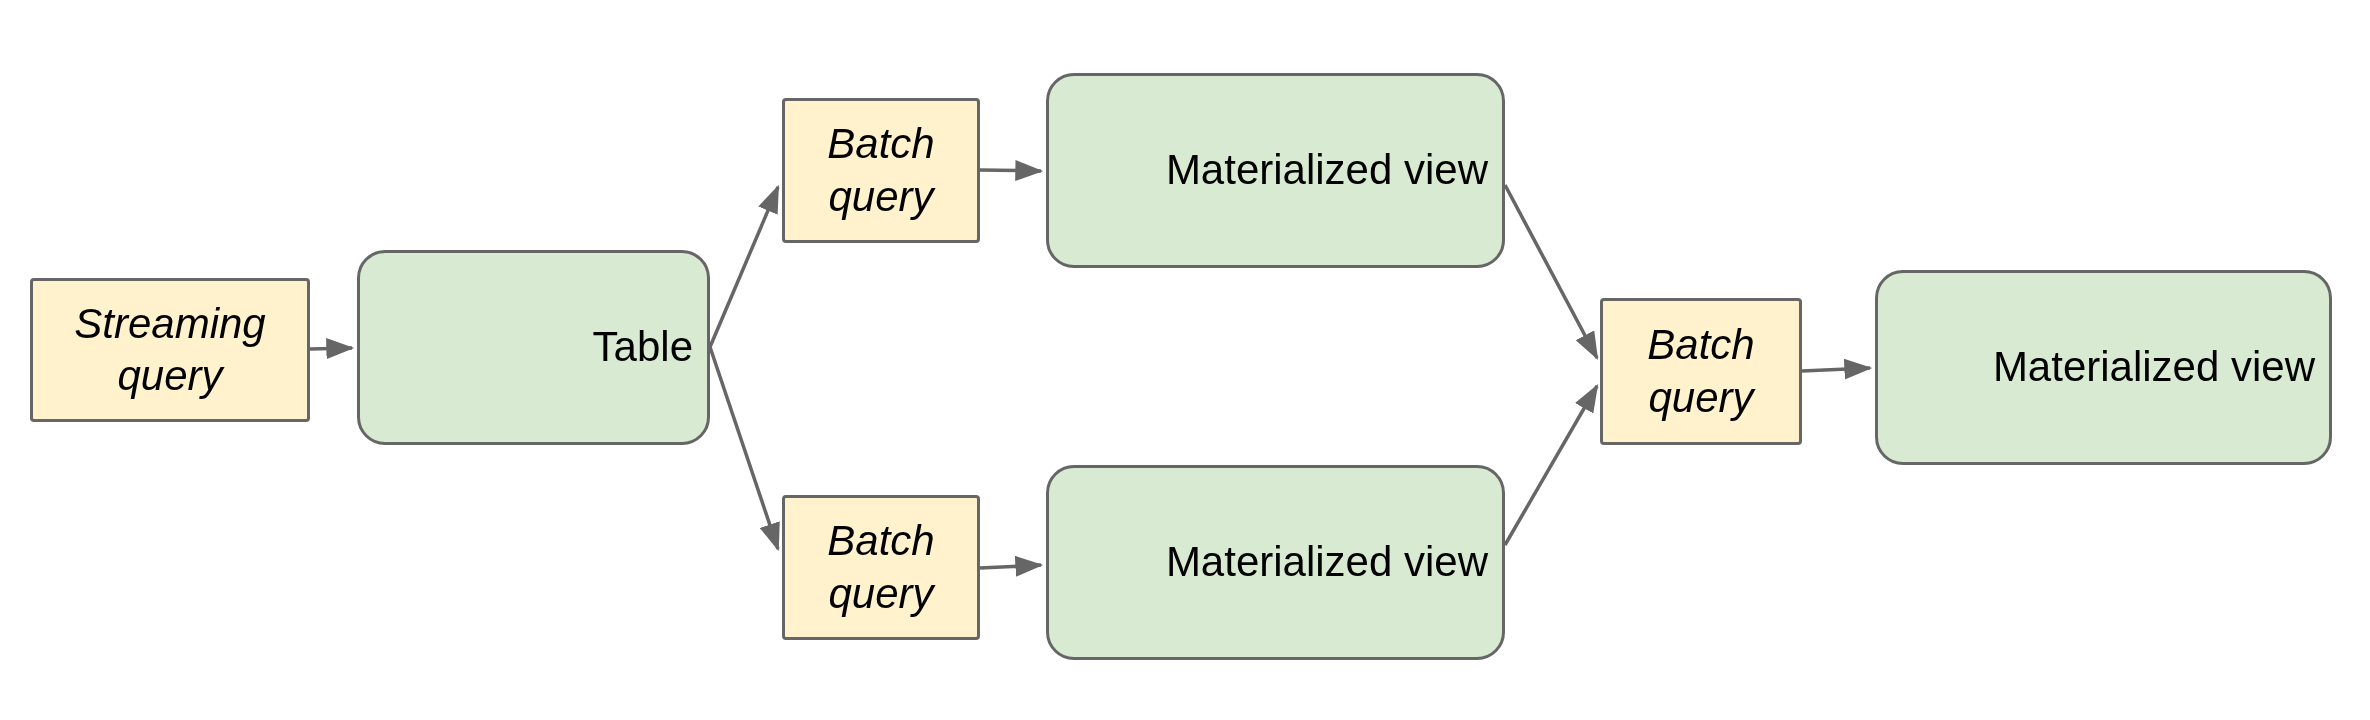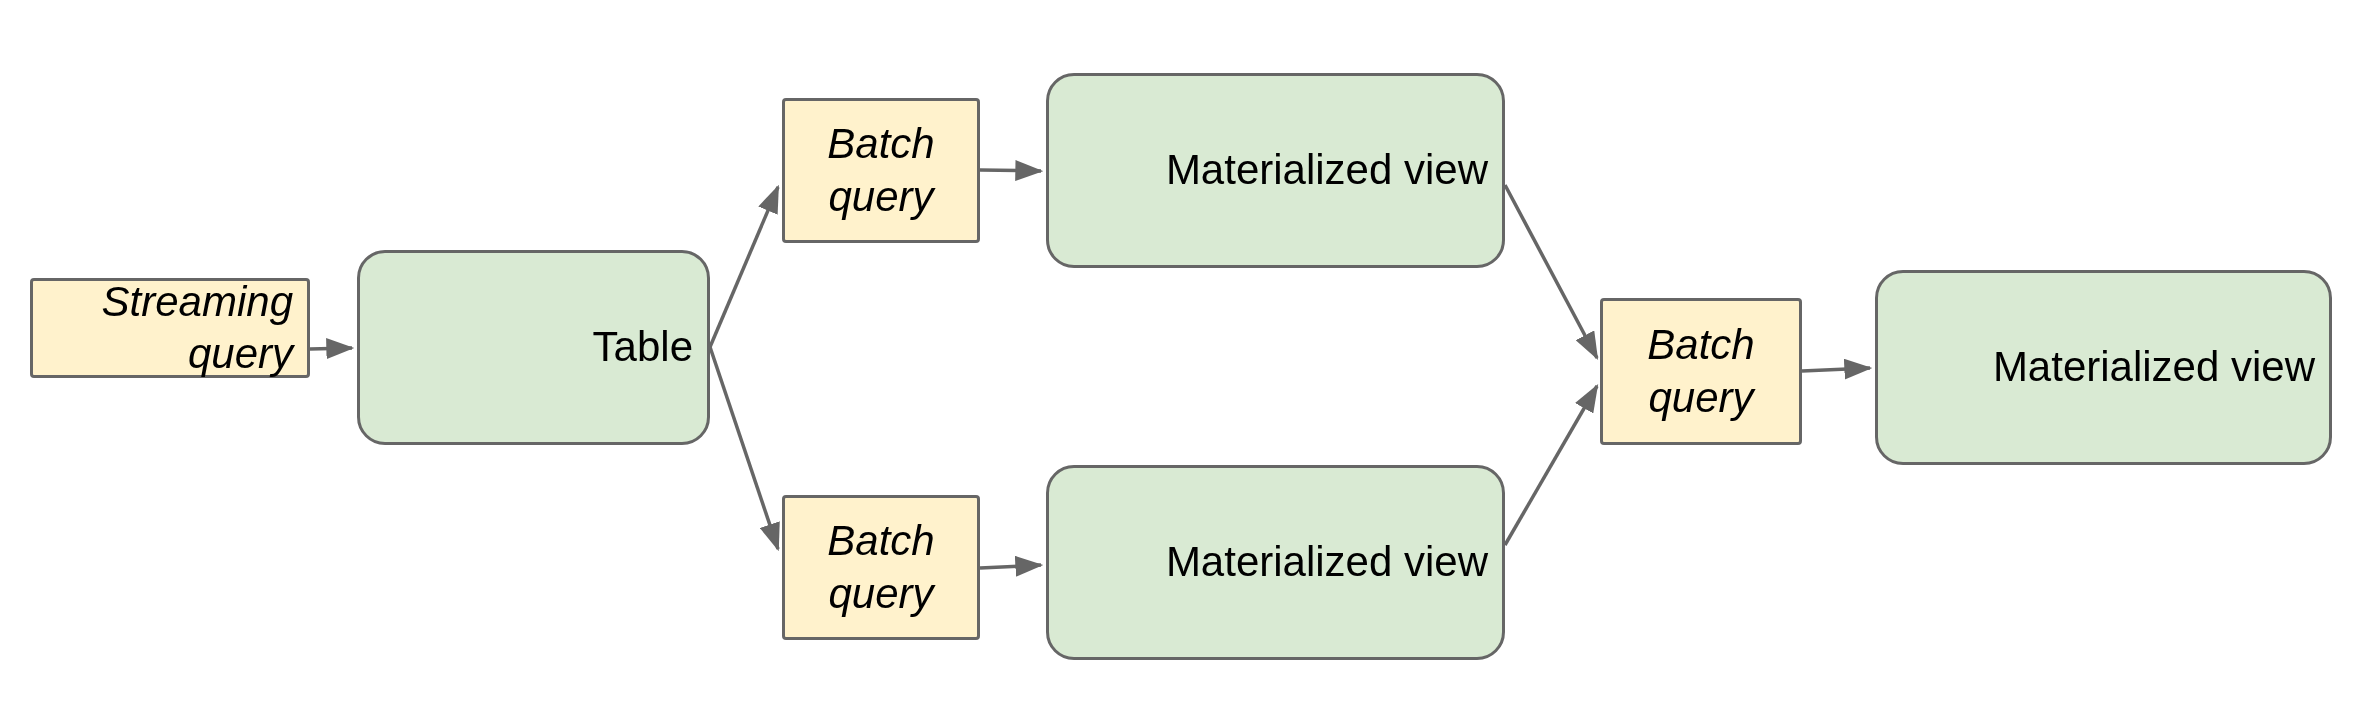--- a/index.html
+++ b/index.html
@@ -50,21 +50,21 @@
   .node.view {
     background: var(--view-fill, #d9ead3);
     border: 3px solid var(--node-border, #666666);
     border-radius: 28px;
     justify-content: flex-end;
   }
   .node .label {
     padding: 0 14px;
   }
   
-  #node-streaming-query        { left: 30px;   top: 278px; width: 280px; height: 100px; text-align: right; }
+  #node-streaming-query        { left: 30px;   top: 278px; width: 280px; height: 144px; }
   #node-table                  { left: 357px;  top: 250px; width: 353px; height: 195px; padding-left: 28px; }
   #node-batch-query-top        { left: 782px;  top: 98px;  width: 198px; height: 145px; }
   #node-materialized-view-top  { left: 1046px; top: 73px;  width: 459px; height: 195px; }
   #node-batch-query-bottom     { left: 782px;  top: 495px; width: 198px; height: 145px; }
   #node-materialized-view-bottom{ left: 1046px; top: 465px; width: 459px; height: 195px; }
   #node-batch-query-right      { left: 1600px; top: 298px; width: 202px; height: 147px; }
   #node-materialized-view-final{ left: 1875px; top: 270px; width: 457px; height: 195px; }
 </style>
 </head>
 <body>

